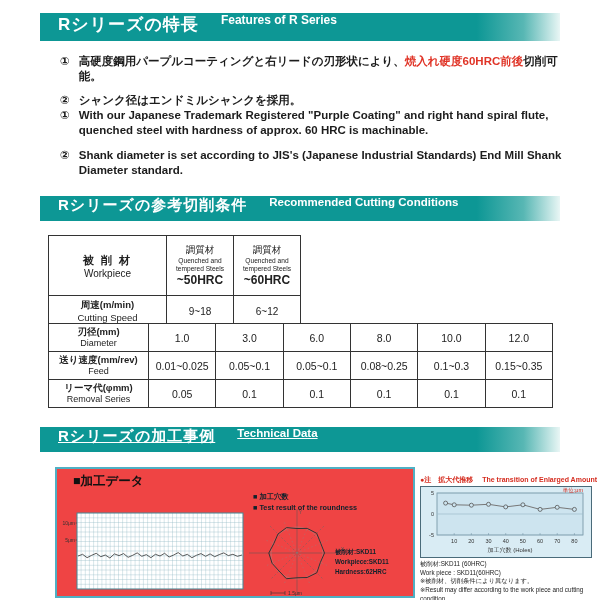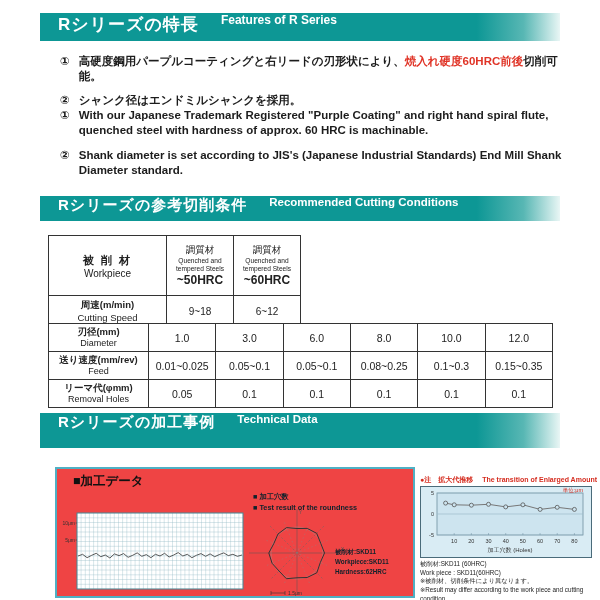--- a/index.html
+++ b/index.html
@@ -6,21 +6,21 @@
   .page{position:relative;width:600px;height:600px;background:#ffffff;overflow:hidden;
         font-family:"Liberation Sans","DejaVu Sans",sans-serif;color:#222;}
 
   
   .band{position:absolute;left:40px;width:520px;display:flex;color:#fff;
         background:linear-gradient(90deg,#0d9795 0%,#0d9795 84%,#58b7b4 93%,#e9f6f5 100%);}
   .band .jp{font-weight:bold;margin-left:18px;letter-spacing:1px;white-space:nowrap;}
   .band .en{font-weight:bold;margin-left:22px;white-space:nowrap;}
   #band1{top:13px;height:28px;} #band1 .jp{font-size:17px;} #band1 .en{font-size:12px;}
   #band2{top:196px;height:25px;} #band2 .jp{font-size:15px;} #band2 .en{font-size:11.5px;}
-  #band3{top:413px;height:35px;} #band3 .jp{font-size:15px;} #band3 .en{font-size:11.5px;}
+  #band3{top:427px;height:25px;text-decoration:underline;} #band3 .jp{font-size:15px;} #band3 .en{font-size:11.5px;}
 
   
   .jp-bullets{position:absolute;left:60px;top:54px;width:505px;}
   .jp-bullets .item{display:flex;gap:9px;margin-bottom:9px;font-size:11.5px;font-weight:600;color:#1c1c1c;}
   .red{color:#e03427;}
   .en-bullets{position:absolute;left:60px;top:108px;width:505px;}
   .en-bullets .item{display:flex;gap:9px;margin-bottom:10px;font-size:11.5px;font-weight:bold;color:#1c1c1c;line-height:1.3;}
 
   
   table{border-collapse:collapse;background:#fff;}
@@ -166,21 +166,21 @@
       <td class="t2-val">0.01~0.025</td>
       <td class="t2-val">0.05~0.1</td>
       <td class="t2-val">0.05~0.1</td>
       <td class="t2-val">0.08~0.25</td>
       <td class="t2-val">0.1~0.3</td>
       <td class="t2-val">0.15~0.35</td>
     </tr>
     <tr>
       <td>
         <div class="t2-ljp">リーマ代(φmm)</div>
-        <div class="t2-len">Removal Holes</div>
+        <div class="t2-len">Removal Series</div>
       </td>
       <td class="t2-val">0.05</td>
       <td class="t2-val">0.1</td>
       <td class="t2-val">0.1</td>
       <td class="t2-val">0.1</td>
       <td class="t2-val">0.1</td>
       <td class="t2-val">0.1</td>
     </tr>
   </tbody>
     </table>

